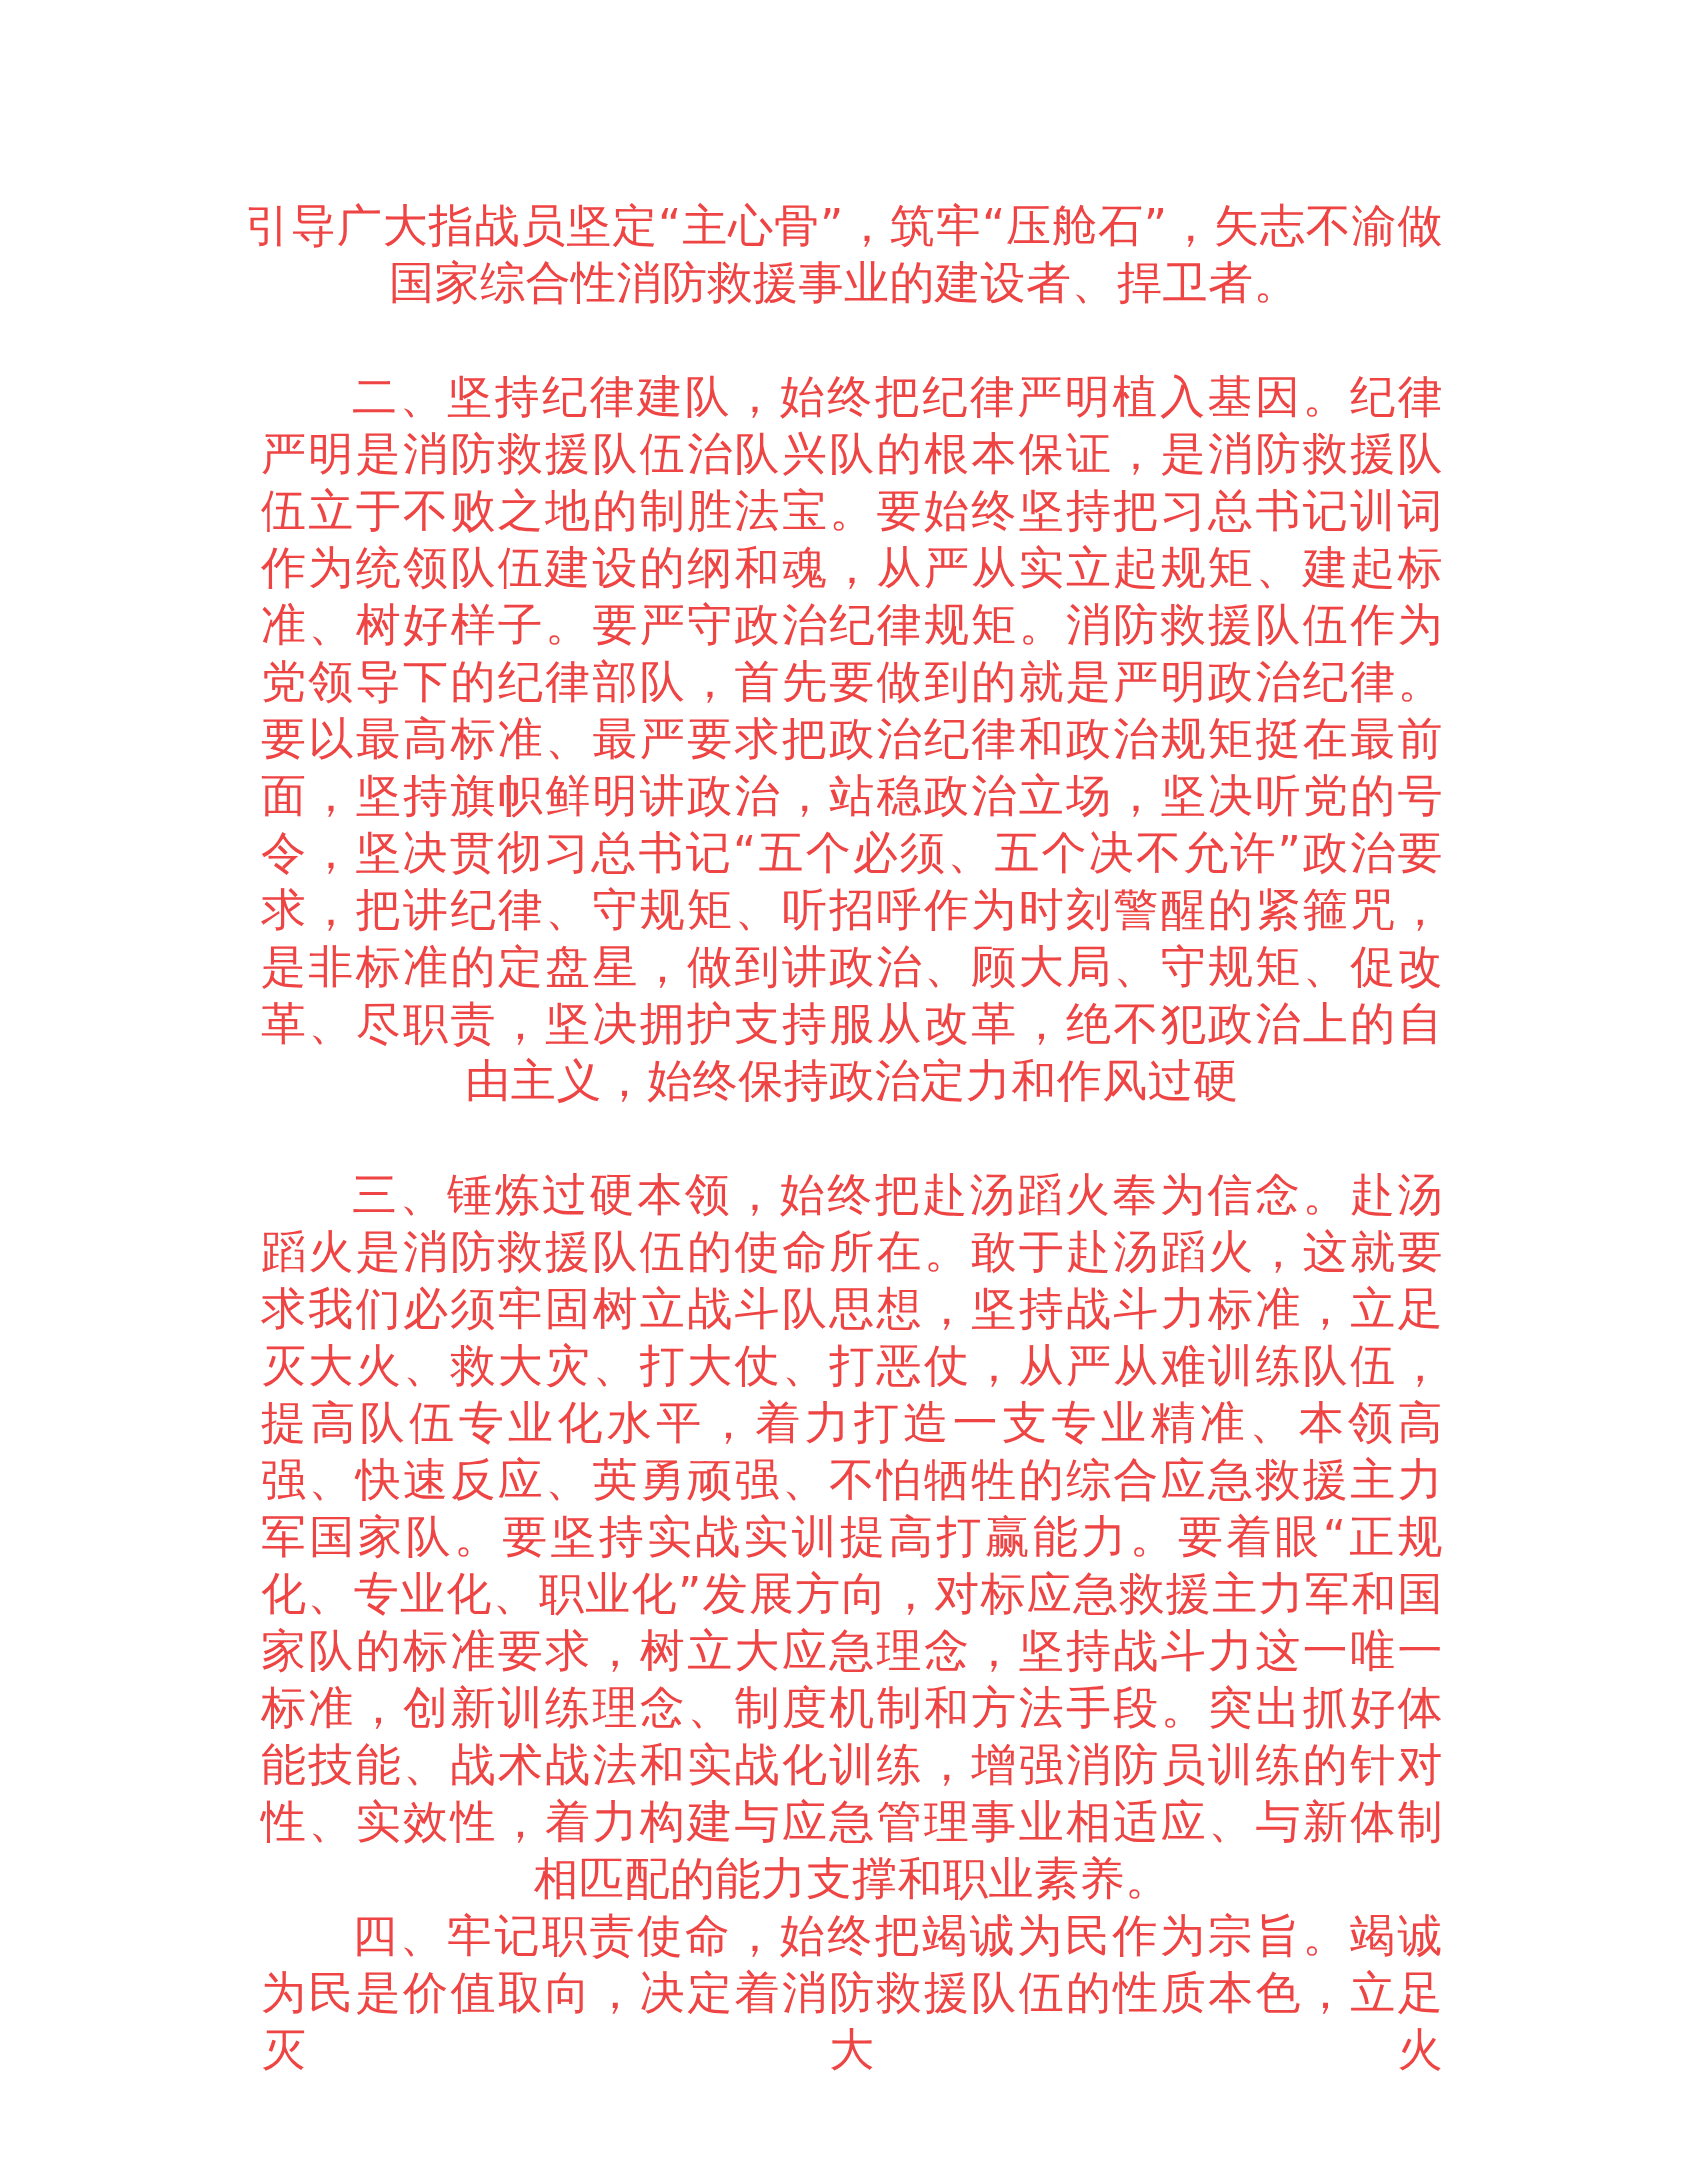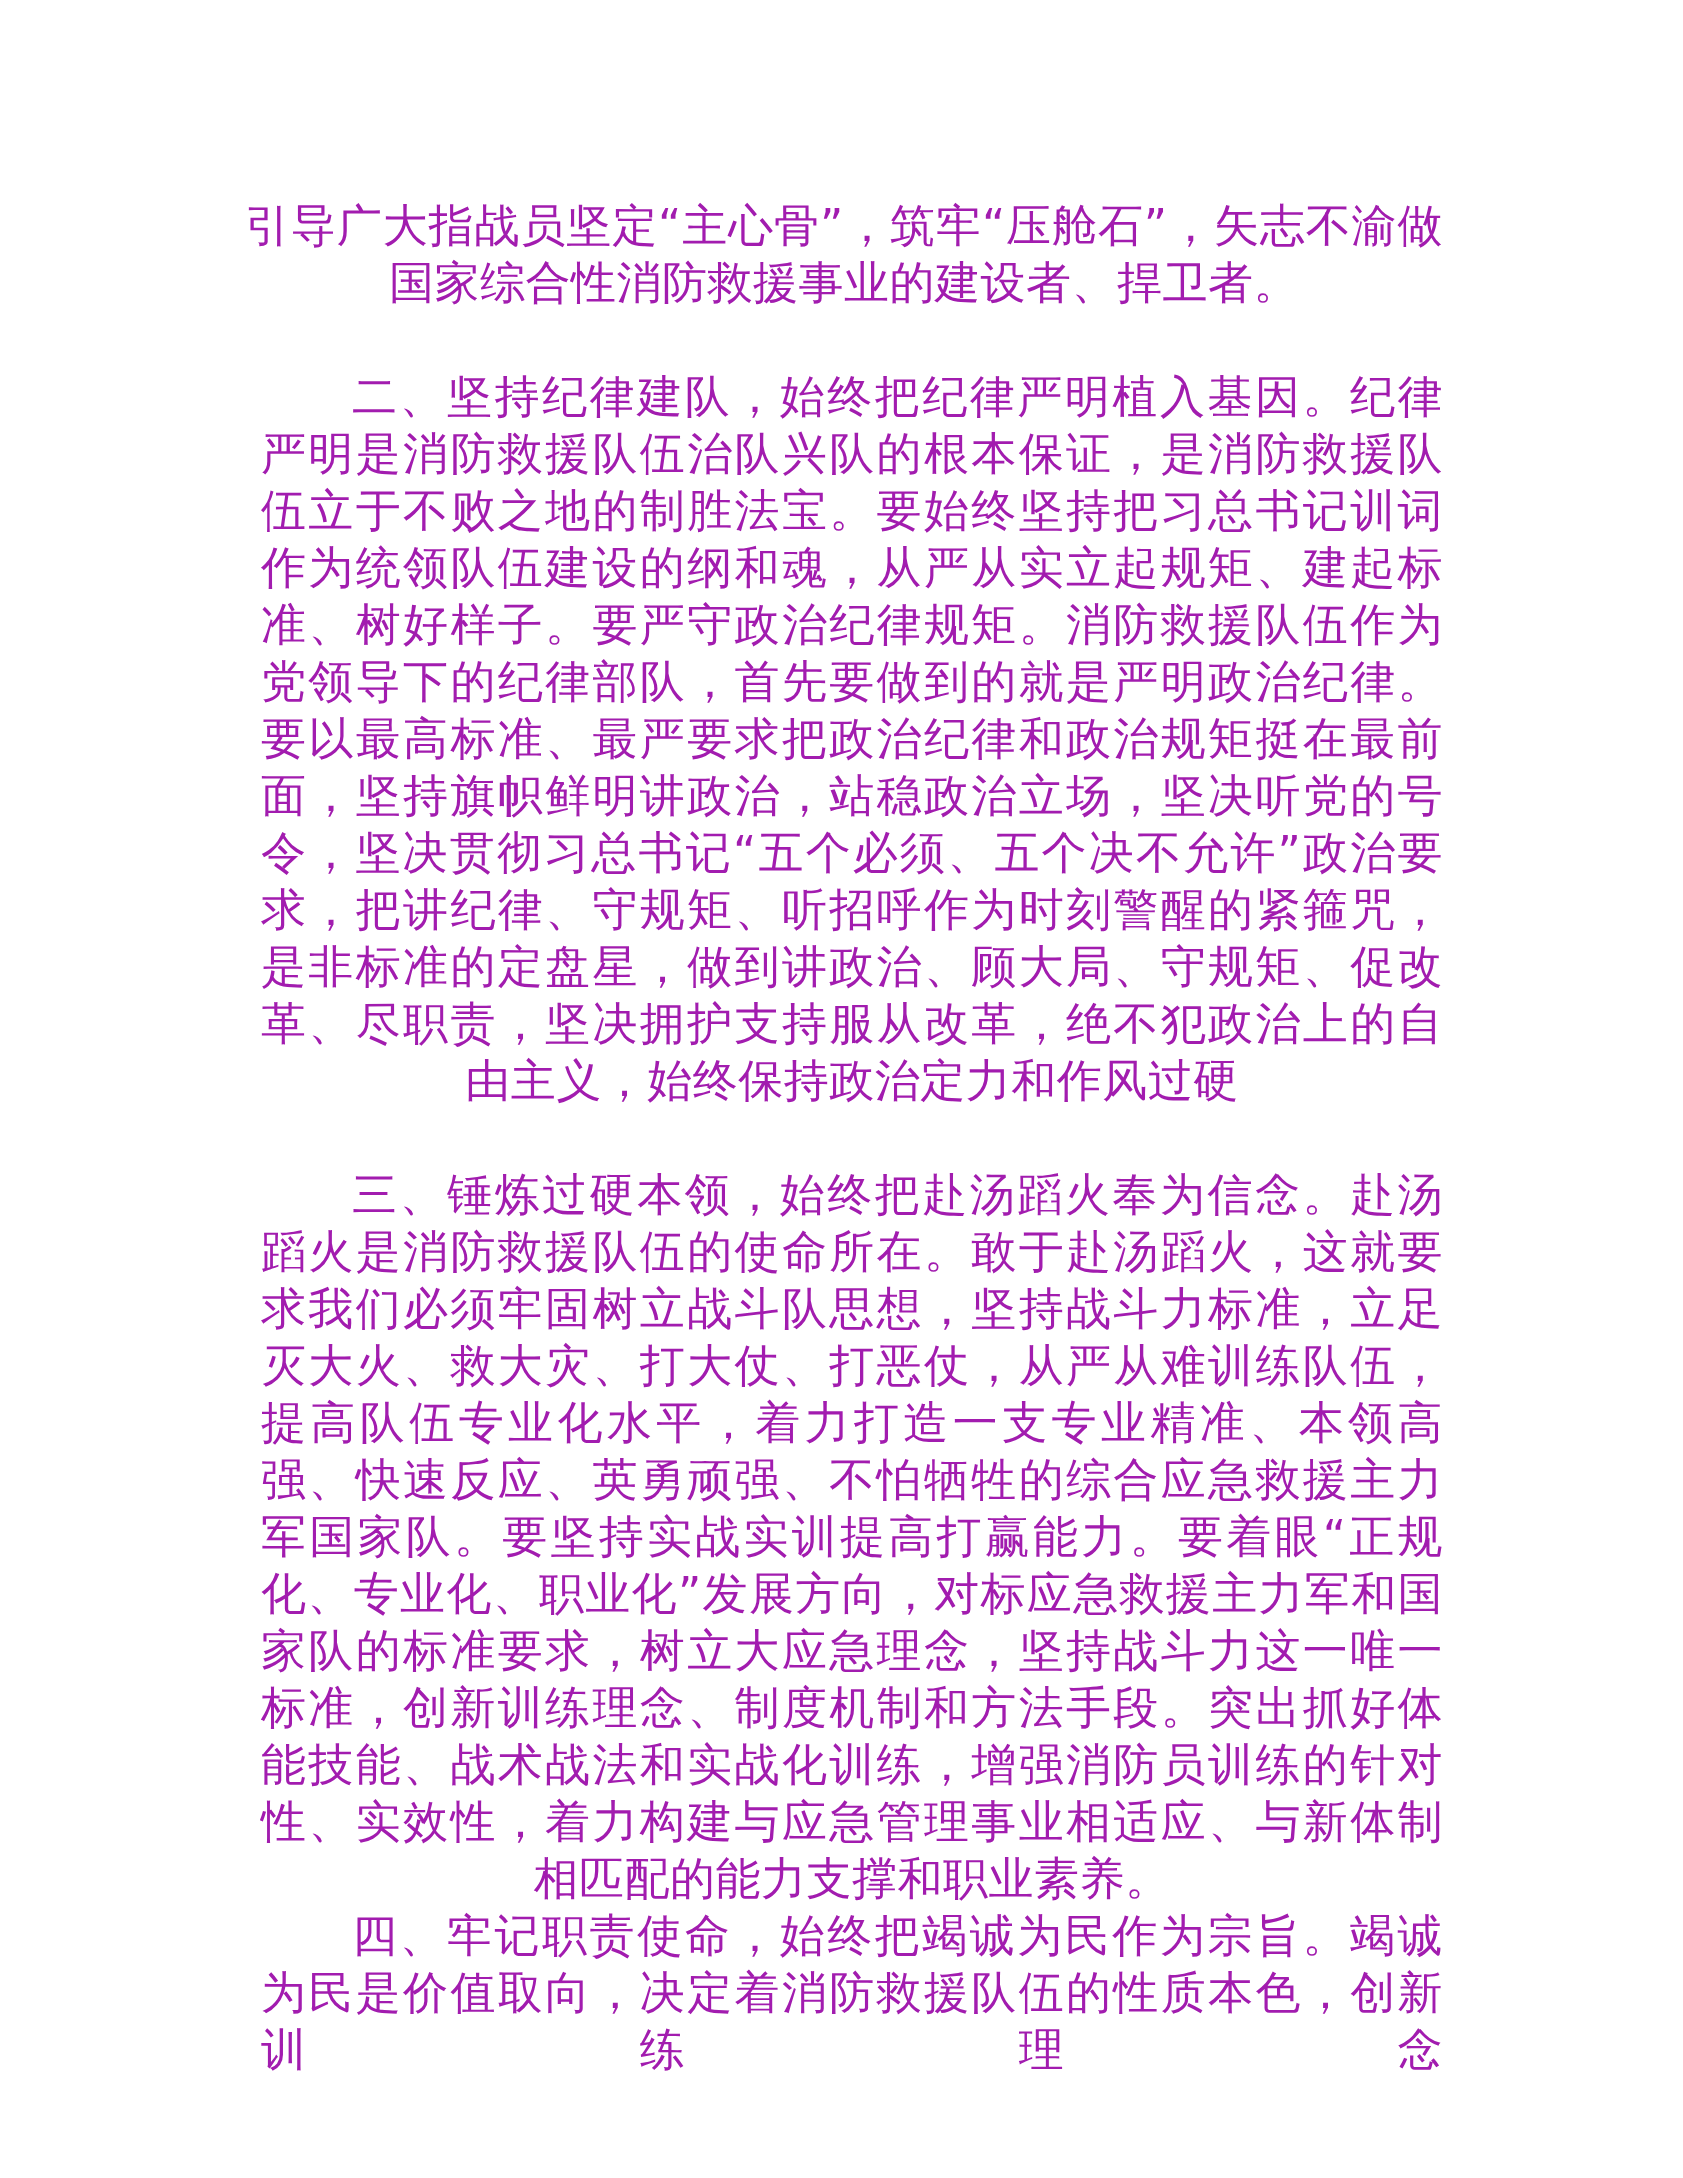--- a/index.html
+++ b/index.html
@@ -11,21 +11,21 @@
       width: 1683px;
       height: 2178px;
       position: relative;
       overflow: hidden;
     }
     .page {
       position: absolute;
       left: 245px;
       top: 197px;
       width: 1198px;
-      color: #a21caf;
+      color: #ef4444;
       font-family: "DejaVu Sans", "Liberation Sans", sans-serif;
       font-size: 45px;
       line-height: 57px;
     }
     .para {
       margin: 0;
       text-align: justify;
       text-align-last: center;
       letter-spacing: 0.5px;
     }
@@ -39,15 +39,15 @@
   </style>
 </head>
 <body>
 
 <div class="page">
   <p class="para">引导广大指战员坚定“主心骨”，筑牢“压舱石”，矢志不渝做国家综合性消防救援事业的建设者、捍卫者。</p>
   <div class="blank"></div>
   <p class="para indent">二、坚持纪律建队，始终把纪律严明植入基因。纪律严明是消防救援队伍治队兴队的根本保证，是消防救援队伍立于不败之地的制胜法宝。要始终坚持把习总书记训词作为统领队伍建设的纲和魂，从严从实立起规矩、建起标准、树好样子。要严守政治纪律规矩。消防救援队伍作为党领导下的纪律部队，首先要做到的就是严明政治纪律。要以最高标准、最严要求把政治纪律和政治规矩挺在最前面，坚持旗帜鲜明讲政治，站稳政治立场，坚决听党的号令，坚决贯彻习总书记“五个必须、五个决不允许”政治要求，把讲纪律、守规矩、听招呼作为时刻警醒的紧箍咒，是非标准的定盘星，做到讲政治、顾大局、守规矩、促改革、尽职责，坚决拥护支持服从改革，绝不犯政治上的自由主义，始终保持政治定力和作风过硬</p>
   <div class="blank"></div>
   <p class="para indent">三、锤炼过硬本领，始终把赴汤蹈火奉为信念。赴汤蹈火是消防救援队伍的使命所在。敢于赴汤蹈火，这就要求我们必须牢固树立战斗队思想，坚持战斗力标准，立足灭大火、救大灾、打大仗、打恶仗，从严从难训练队伍，提高队伍专业化水平，着力打造一支专业精准、本领高强、快速反应、英勇顽强、不怕牺牲的综合应急救援主力军国家队。要坚持实战实训提高打赢能力。要着眼“正规化、专业化、职业化”发展方向，对标应急救援主力军和国家队的标准要求，树立大应急理念，坚持战斗力这一唯一标准，创新训练理念、制度机制和方法手段。突出抓好体能技能、战术战法和实战化训练，增强消防员训练的针对性、实效性，着力构建与应急管理事业相适应、与新体制相匹配的能力支撑和职业素养。</p>
-  <p class="para indent" style="text-align-last: justify;">四、牢记职责使命，始终把竭诚为民作为宗旨。竭诚为民是价值取向，决定着消防救援队伍的性质本色，创新训练理念</p>
+  <p class="para indent" style="text-align-last: justify;">四、牢记职责使命，始终把竭诚为民作为宗旨。竭诚为民是价值取向，决定着消防救援队伍的性质本色，立足灭大火</p>
 </div>
 
 
 </body></html>

